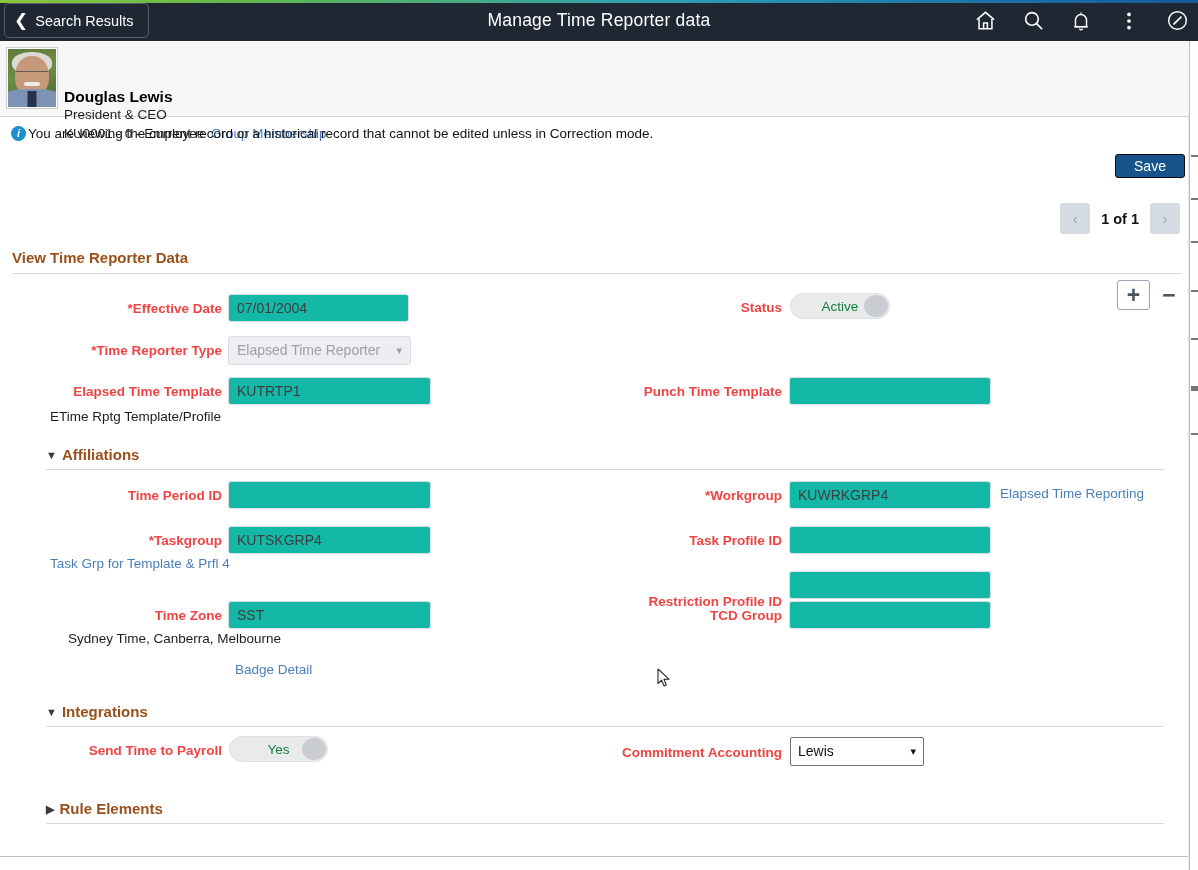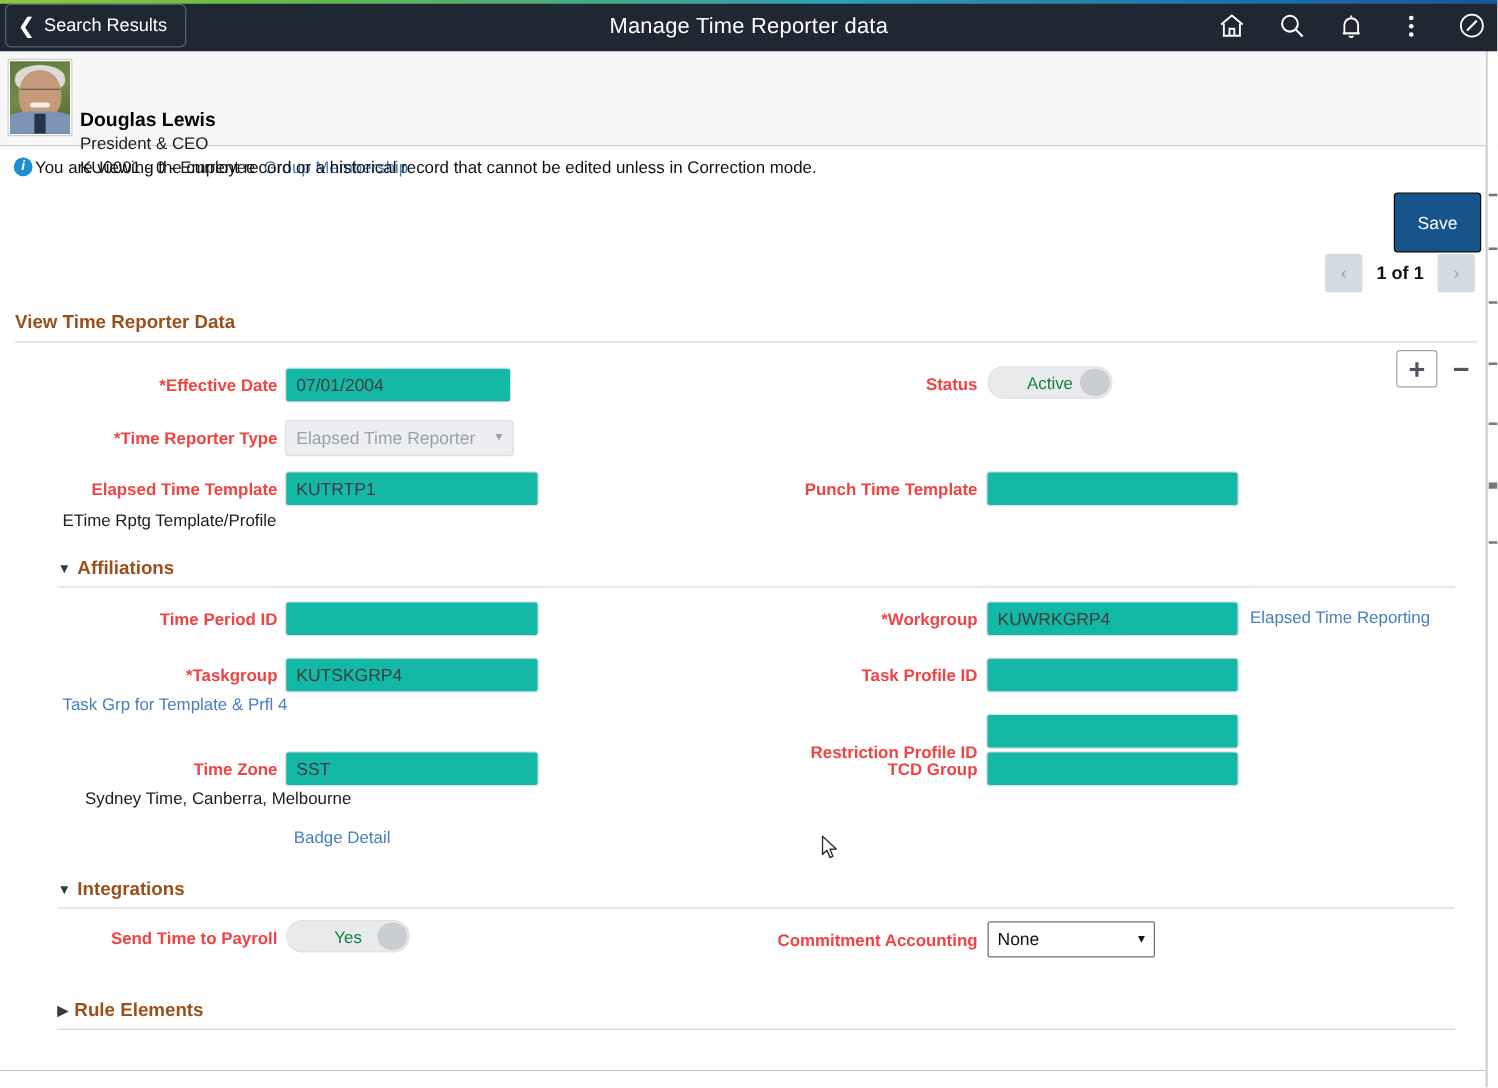--- a/index.html
+++ b/index.html
@@ -178,21 +178,21 @@
   }
   .info-text {
     font-size: 13.5px; color: #111111;
     line-height: 19px;
     white-space: nowrap;
   }
 
   
   .save-btn {
     position: absolute; right: 13px; top: 154px;
-    width: 70px; height: 48px;
+    width: 70px; height: 24px;
     background: #17548c;
     color: #ffffff;
     border: 1.5px solid #0c0c0c;
     border-radius: 3px;
     font-size: 14px;
     font-family: "Liberation Sans", sans-serif;
     cursor: pointer;
     padding: 0;
   }
   .pager {
@@ -539,21 +539,21 @@
   <div class="grp-rule" style="left:46px; top:726px; width:1118px;"></div>
 
   <div class="fl" style="left:60px; top:743px; width:162px;">Send Time to Payroll</div>
   <div class="toggle" style="left:229px; top:736px; width:99px;">
     <span class="tlabel">Yes</span>
     <span class="knob"></span>
   </div>
 
   <div class="fl" style="left:600px; top:745px; width:182px;">Commitment Accounting</div>
   <div class="ca-select">
-    <span>None</span>
+    <span>Lewis</span>
     <span class="caret">▾</span>
   </div>
 
   <div class="grp-hdr" style="left:46px; top:800px;">
     <span class="tri">▶</span><span>Rule Elements</span>
   </div>
   <div class="grp-rule" style="left:46px; top:823px; width:1118px;"></div>
 
   <div class="bottom-rule"></div>
   <div class="bottom-fill"></div>

